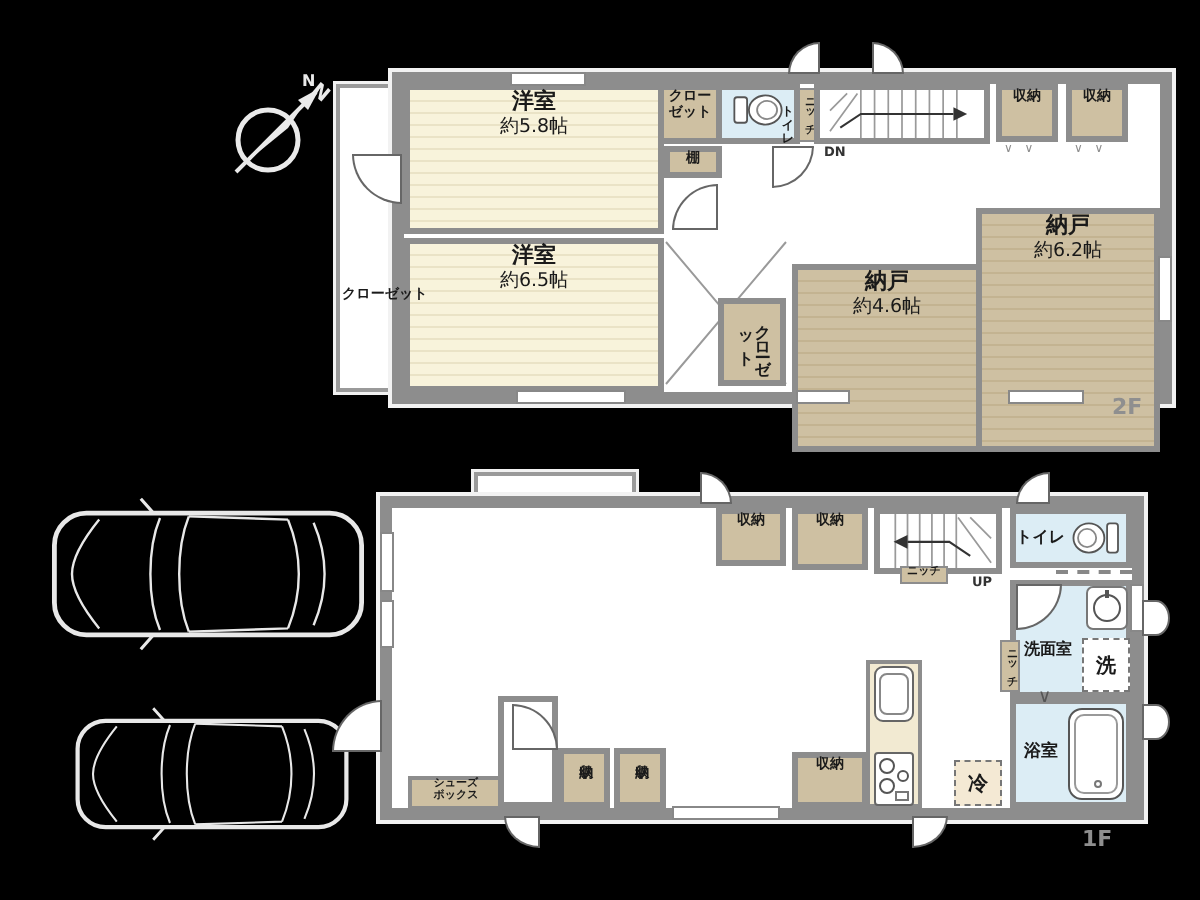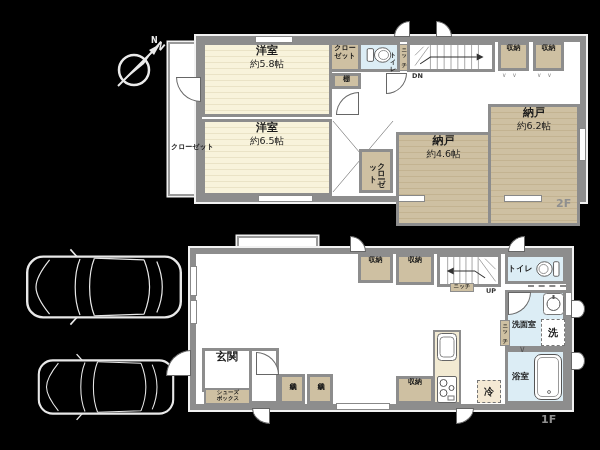--- a/index.html
+++ b/index.html
@@ -222,23 +222,20 @@
     <circle cx="14.5" cy="12" r="2.5" fill="none" stroke="#555"></circle>
     <rect x="11" y="20" width="6" height="4" fill="none" stroke="#777"></rect>
   </svg>
   <div class="room tansolid" style="left:396px;top:376px;width:38px;height:28px;">
     <div class="slabel">収納</div>
   </div>
   <div class="dashedbox" style="left:477px;top:380px;width:24px;height:23px;background:#f4e9d4;">
     <span style="font-size:10px;font-weight:bold;">冷</span>
   </div>
 
-  <div class="room whitebg" style="left:202px;top:348px;width:50px;height:44px;">
-    <div class="rname" style="font-size:11px;">玄関</div>
-  </div>
   <div class="room tansolid" style="left:204px;top:388px;width:48px;height:17px;border-width:2px;">
     <div class="tiny" style="font-size:5.5px;">シューズ</div>
     <div class="tiny" style="font-size:5.5px;">ボックス</div>
   </div>
   <div class="room whitebg" style="left:249px;top:348px;width:30px;height:56px;">
     <div class="vtext" style="font-size:8px;font-weight:bold;">ホール</div>
   </div>
   <div class="room tansolid" style="left:279px;top:374px;width:26px;height:30px;">
     <div class="vtext slabel">収納</div>
   </div>

